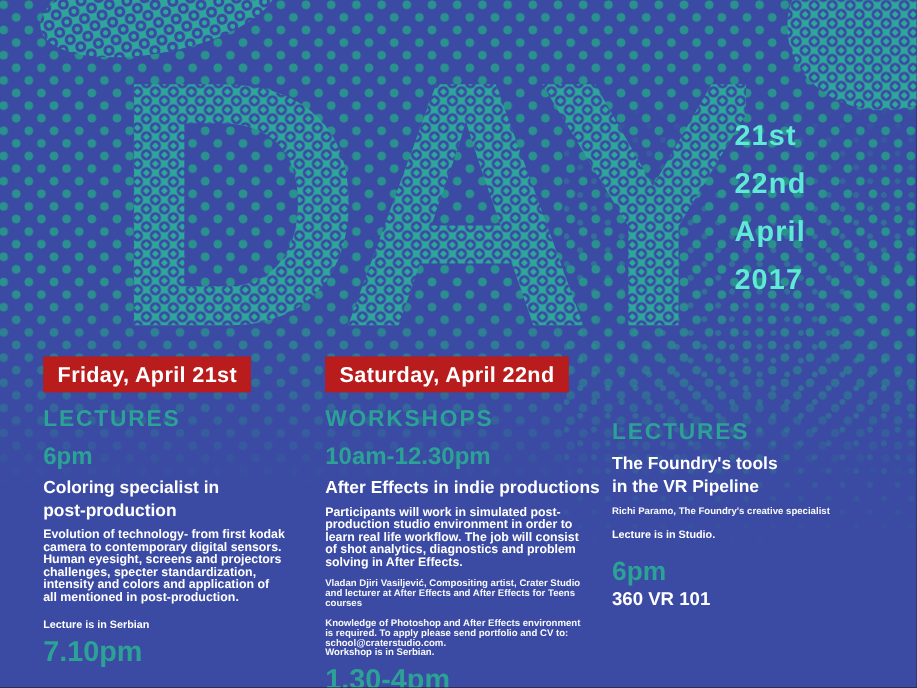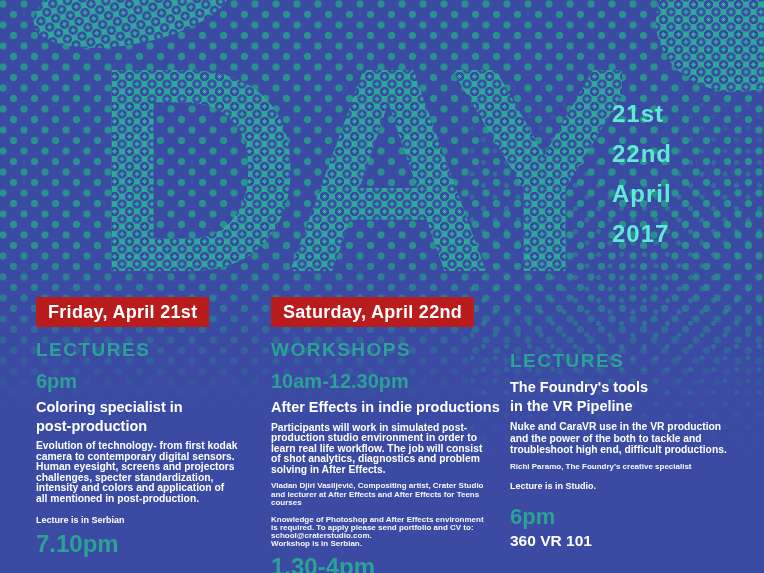--- a/index.html
+++ b/index.html
@@ -157,23 +157,20 @@
 is required. To apply please send portfolio and CV to:
 school@craterstudio.com.
 Workshop is in Serbian.</div>
     <div class="big-time">1.30-4pm</div>
   </div>
 
   <div class="col col3">
     <div class="section-h">LECTURES</div>
     <div class="talk-title">The Foundry's tools
 in the VR Pipeline</div>
-    <div class="desc">Nuke and CaraVR use in the VR production
-and the power of the both to tackle and
-troubleshoot high end, difficult productions.</div>
     <div class="speakers">Richi Paramo, The Foundry's creative specialist</div>
     <div class="lang">Lecture is in Studio.</div>
     <div class="time2">6pm</div>
     <div class="title2">360 VR 101</div>
 
   </div>
 
 </div>
 
 </body></html>

